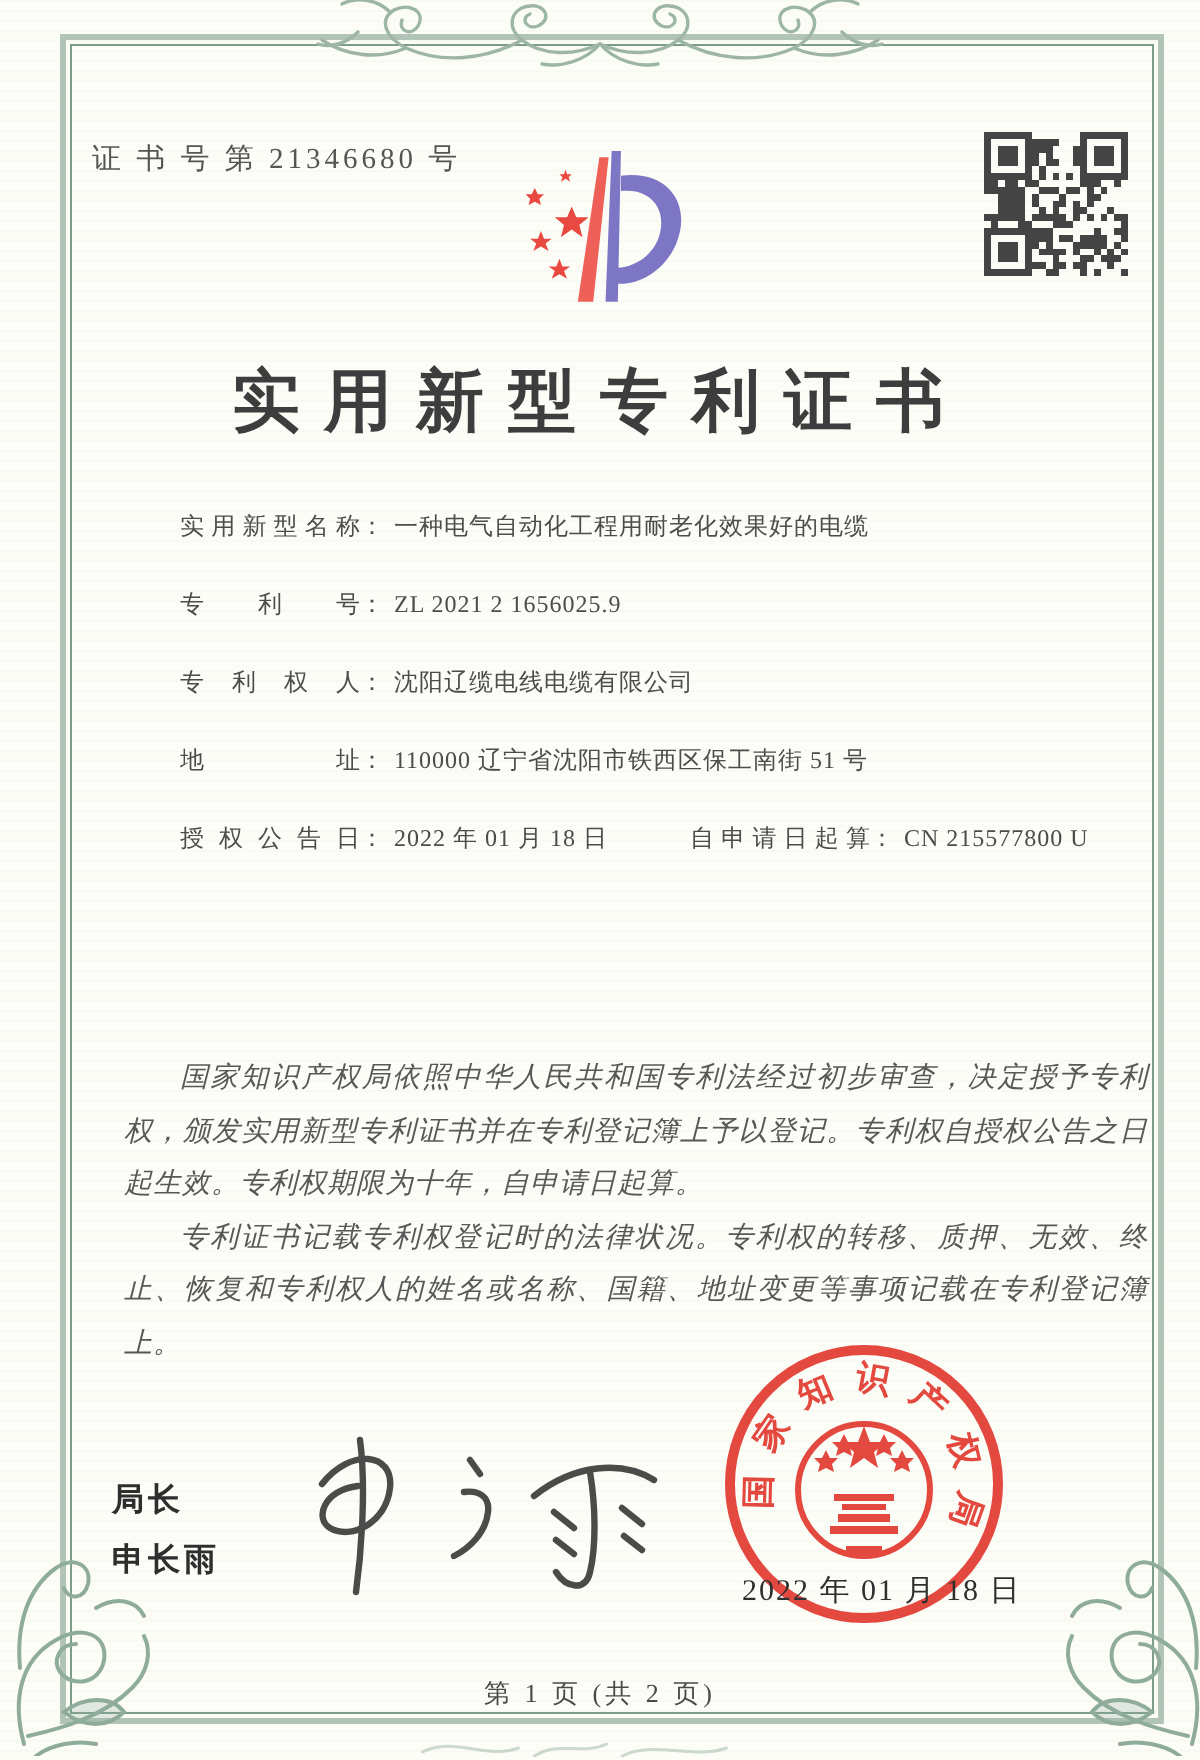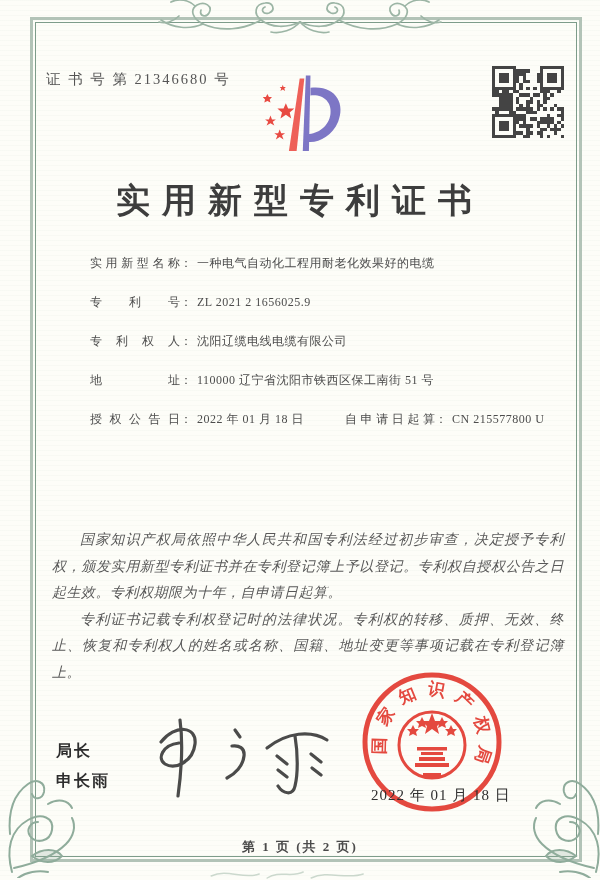--- a/index.html
+++ b/index.html
@@ -37,35 +37,35 @@
             font-size:12px; color:#4c4c4c;margin-left:44px; }
   .row { line-height:22px; margin-bottom:17px; white-space:nowrap; }
   .lbl { display:inline-block; width:90px; text-align:justify; text-align-last:justify;
          vertical-align:top; }
   .colon { display:inline-block; vertical-align:top; }
   .val { display:inline-block; margin-left:5px; vertical-align:top; letter-spacing:.5px; }
   .row-double { display:flex; }
   .col-left { width:255px; flex:none; }
 
   
-  .paras { position:absolute; left:52px; top:527px; width:512px;
+  .paras { position:absolute; left:62px; top:527px; width:512px;
            font-size:14px; line-height:26.5px; color:#585858; font-style:italic;
            letter-spacing:.5px; }
   .paras p { text-indent:2em; text-align:justify; }
 
   
   .officer { position:absolute; left:56px; top:736px; font-size:16px;
              line-height:30px; color:#2e2e2e; font-weight:600;
              font-family:Liberation Serif, serif; letter-spacing:2px; }
   .signature { position:absolute; left:135px; top:712px; }
   .seal { position:absolute; left:357px; top:667px; }
   .seal-date { position:absolute; left:371px; top:786px; font-size:15px;
                color:#2f2f2f; letter-spacing:1px; white-space:nowrap; }
   .footer { position:absolute; left:0; top:838px; width:100%; text-align:center;
-            font-size:13px; color:#4a4a4a; letter-spacing:2px;font-weight:bold; }
+            font-size:13px; color:#4a4a4a; letter-spacing:2px; }
 </style>
 </head>
 <body>
 
 <div class="page">
 
   <div class="frame"></div>
 
   <svg class="ornament orn-top" width="290" height="42" viewBox="0 0 290 42" fill="none">
     <g stroke="#9cb5a5" stroke-width="1.7" stroke-linecap="round">

